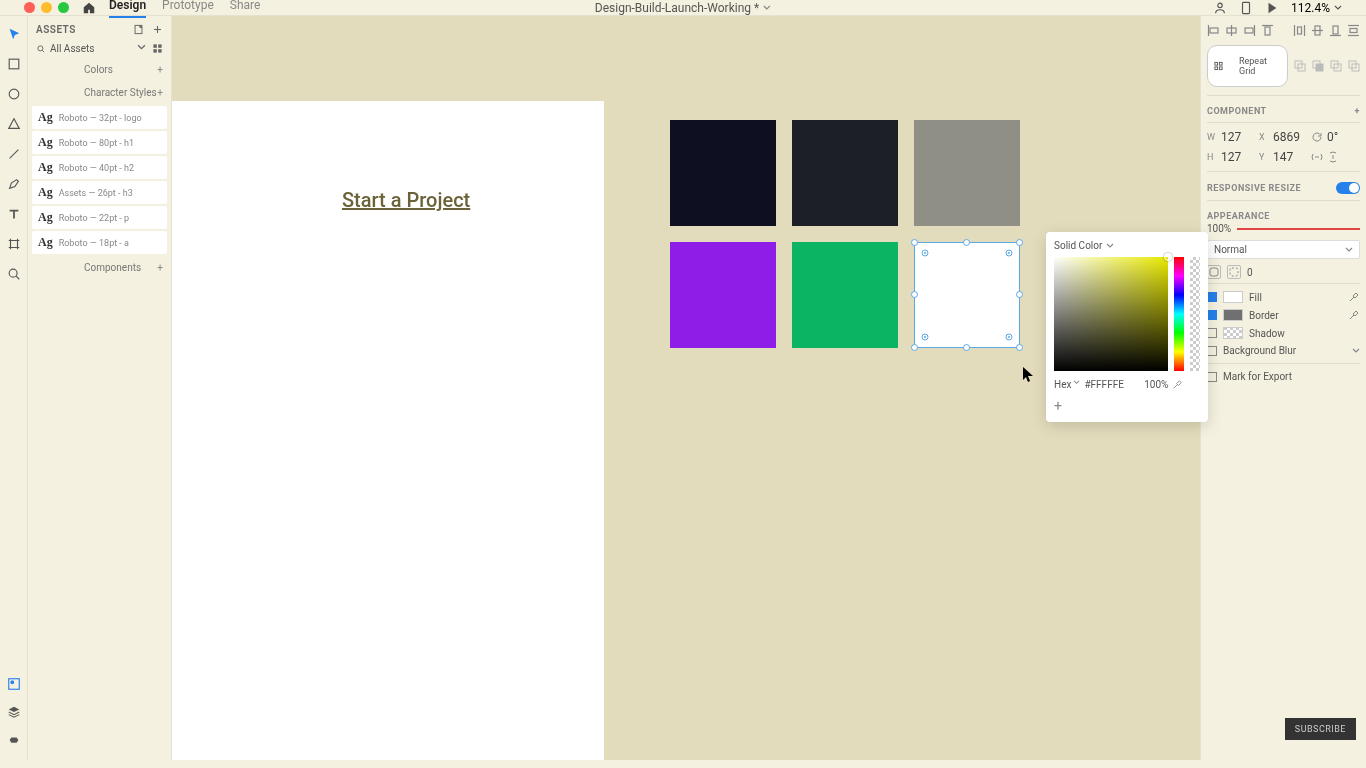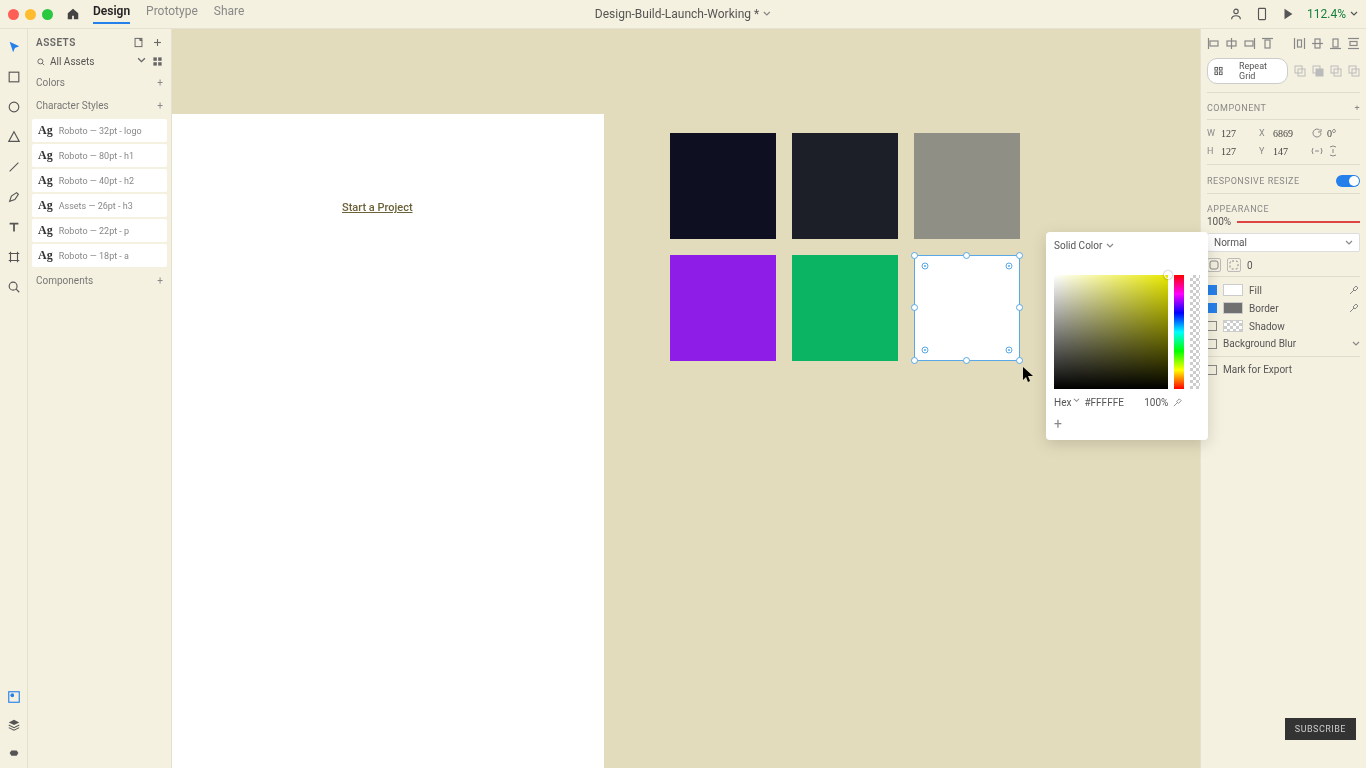--- a/index.html
+++ b/index.html
@@ -1,30 +1,30 @@
 <!DOCTYPE html>
 <html><head>
 <meta charset="utf-8">
 <style>
 * { box-sizing: border-box; margin: 0; padding: 0; font-family: -apple-system, BlinkMacSystemFont, "Segoe UI", Roboto, sans-serif; }
 body { width: 1366px; height: 768px; overflow: hidden; background: #f5f1e0; position: relative; }
 
 
-.titlebar { height: 29px; background: #f5f1e0; display: flex; align-items: center; padding: 0 8px; border-bottom: 1px solid #e5e1d0; position: relative; }
+.titlebar { height: 16px; background: #f5f1e0; display: flex; align-items: center; padding: 0 24px; border-bottom: 1px solid #e5e1d0; position: relative; }
 .traffic-lights { display: flex; gap: 6px; margin-right: 12px; }
 .traffic-light { width: 11px; height: 11px; border-radius: 50%; }
 .tl-red { background: #ff5f57; }
 .tl-yellow { background: #febc2e; }
 .tl-green { background: #28c840; }
 .home-icon { width: 16px; height: 16px; display: flex; align-items: center; justify-content: center; margin-right: 12px; color: #444; }
 .top-tabs { display: flex; gap: 16px; font-size: 12px; }
 .top-tab { color: #888; cursor: pointer; padding-bottom: 4px; }
 .top-tab.active { color: #222; font-weight: 600; border-bottom: 2px solid #2680eb; }
 .doc-title { position: absolute; left: 50%; transform: translateX(-50%); font-size: 12px; color: #555; display: flex; align-items: center; gap: 4px; }
-.titlebar-right { margin-left: auto; display: flex; align-items: center; gap: 12px; color: #15803d; font-size: 12px; }
+.titlebar-right { margin-left: auto; display: flex; align-items: center; gap: 12px; color: #000000; font-size: 12px; }
 .titlebar-right .ico { width: 14px; height: 14px; display: inline-flex; }
 .zoom-display { display: flex; align-items: center; gap: 4px; font-size: 12px; }
 
 
 .app-body { display: flex; height: calc(100% - 24px); }
 
 
 .tool-rail { width: 28px; background: #f5f1e0; display: flex; flex-direction: column; align-items: center; padding-top: 10px; gap: 14px; border-right: 1px solid #e5e1d0; }
 .tool { width: 16px; height: 16px; color: #555; display: flex; align-items: center; justify-content: center; }
 .tool.active { color: #2680eb; }
@@ -32,67 +32,67 @@
 
 
 .left-panel { width: 144px; background: #f5f1e0; border-right: 1px solid #e5e1d0; font-size: 10px; color: #555; }
 .panel-header { display: flex; align-items: flex-start; padding: 8px 8px 4px 8px; }
 .panel-header-title { font-size: 10px; letter-spacing: 0.5px; color: #666; font-weight: 600; }
 .panel-header-icons { margin-left: auto; display: flex; gap: 8px; color: #666; }
 .search-row { display: flex; align-items: center; padding: 4px 8px; gap: 4px; }
 .search-row .sicon { width: 10px; height: 10px; }
 .search-row input { border: none; background: transparent; font-size: 10px; color: #555; width: 70px; outline: none; }
 .search-row-right { display:flex; gap:6px; margin-left:auto;}
-.section-row { display: flex; align-items: center; padding: 6px 8px; color: #777; font-size: 10px; }
+.section-row { display: flex; align-items: center; padding: 6px 8px; color: #777; font-size: 10px; margin-left: 48px; }
 .section-row .plus { margin-left: auto; color: #888; }
 .char-style-item { display: flex; align-items: center; background: #fff; margin: 2px 4px; padding: 4px 6px; border-radius: 2px; gap: 6px; }
 .char-style-ag { font-family: Liberation Serif, serif; font-weight: 700; font-size: 12px; color: #333; }
 .char-style-label { font-size: 9px; color: #888; }
 
 
 .canvas { flex: 1; background: #e3dcbc; position: relative; overflow: hidden; }
 .artboard { position: absolute; left: 0; top: 85px; width: 432px; height: 683px; background: #fff; }
-.artboard-link { position: absolute; left: 170px; top: 172px; font-size: 11px; color: #6b6239; text-decoration: underline; font-weight: 500; }
+.artboard-link { position: absolute; left: 170px; top: 172px; font-size: 20px; color: #6b6239; text-decoration: underline; font-weight: 500; }
 .swatch { position: absolute; width: 106px; height: 106px; }
 .selected-box { position: absolute; border: 1px solid #5aa9e6; background: #fff; }
 .sel-handle { position: absolute; width: 7px; height: 7px; background: #fff; border: 1px solid #5aa9e6; border-radius: 50%; }
 
 
 .right-panel { width: 166px; background: #f5f1e0; border-left: 1px solid #e5e1d0; font-size: 10px; color: #555; padding: 4px 6px; overflow: hidden; }
 .rp-row { display: flex; align-items: center; gap: 6px; padding: 4px 0; }
 .rp-align-row { display: flex; justify-content: space-between; padding: 4px 0; }
 .rp-align-group { display: flex; gap: 5px; }
 .align-ico { width: 13px; height: 13px; color: #888; }
-.repeat-grid-btn { display: flex; align-items: center; gap: 16px; border: 1px solid #ccc; border-radius: 10px; padding: 2px 6px; font-size: 9px; color: #555; background: #fff; }
+.repeat-grid-btn { display: flex; align-items: center; gap: 16px; border: 1px solid #ccc; border-radius: 10px; padding: 10px 6px; font-size: 9px; color: #555; background: #fff; }
 .bool-ops { display: flex; gap: 6px; color: #bbb; margin-left: auto; }
 .bool-ops .bi { width: 12px; height: 12px; }
-.rp-section-label { font-size: 9px; letter-spacing: 0.5px; color: #888; font-weight: 400; padding: 6px 0 2px 0; display: flex; align-items: center; }
+.rp-section-label { font-size: 9px; letter-spacing: 0.5px; color: #888; font-weight: 700; padding: 6px 0 2px 0; display: flex; align-items: center; }
 .rp-section-label .plus { margin-left: auto; color: #888; }
 .dim-row { display: flex; align-items: center; gap: 4px; font-size: 10px; padding: 3px 0; }
 .dim-label { color: #888; width: 10px; font-size: 9px; }
-.dim-val { width: 34px; font-size: 10px; color: #444; font-family: Liberation Serif, serif; }
+.dim-val { width: 34px; font-size: 12px; color: #444; }
 .rotate-ico { width: 12px; height: 12px; }
 .toggle-switch { width: 24px; height: 12px; background: #2680eb; border-radius: 6px; position: relative; margin-left: auto; }
 .toggle-switch::after { content: ''; position: absolute; right: 1px; top: 1px; width: 10px; height: 10px; background: #fff; border-radius: 50%; }
 .opacity-row { display: flex; align-items: center; gap: 6px; font-size: 10px; }
 .opacity-slider { flex: 1; height: 2px; background: #d44; position: relative; }
 .blend-select { display: flex; align-items: center; justify-content: space-between; border: 1px solid #ddd; padding: 3px 6px; font-size: 10px; background: #fff; border-radius: 2px; }
 .corner-row { display: flex; align-items: center; gap: 6px; }
 .corner-ico { width: 14px; height: 14px; border: 1px solid #bbb; border-radius: 2px; display:flex; align-items:center; justify-content:center; }
 .prop-row { display: flex; align-items: center; gap: 6px; padding: 3px 0; font-size: 10px; }
 .prop-check { width: 10px; height: 10px; border: 1px solid #888; display:inline-block; }
 .prop-check.checked { background: #2680eb; border-color:#2680eb; }
 .prop-swatch { width: 20px; height: 12px; border: 1px solid #ccc; }
 .prop-label { flex: 1; color: #555; }
 .eyedrop { width: 12px; height: 12px; color: #888; }
 .divider { height: 1px; background: #e0dccc; margin: 4px 0; }
 
 
 .color-popover { position: absolute; left: 1046px; top: 232px; width: 162px; background: #fff; border-radius: 4px; box-shadow: 0 4px 16px rgba(0,0,0,0.15); padding: 8px; font-size: 10px; color: #555; }
-.cp-header { display: flex; align-items: center; gap: 4px; margin-bottom: 24px; }
+.cp-header { display: flex; align-items: center; gap: 4px; margin-bottom: 6px; }
 .cp-gradient-row { display: flex; gap: 6px; }
 .cp-sv { width: 114px; height: 114px; position: relative; background: linear-gradient(to top, #000, rgba(0,0,0,0)), linear-gradient(to right, #fff, #e8e800); }
 .cp-sv-cursor { position: absolute; width: 8px; height: 8px; border: 1px solid #fff; border-radius: 50%; right: -4px; top: -4px; box-shadow: 0 0 2px rgba(0,0,0,0.5); }
 .cp-hue { width: 10px; height: 114px; background: linear-gradient(to bottom, #f00, #f0f, #00f, #0ff, #0f0, #ff0, #f00); position: relative; }
 .cp-alpha { width: 10px; height: 114px; background-image: linear-gradient(45deg, #ccc 25%, transparent 25%), linear-gradient(-45deg, #ccc 25%, transparent 25%), linear-gradient(45deg, transparent 75%, #ccc 75%), linear-gradient(-45deg, transparent 75%, #ccc 75%); background-size: 6px 6px; background-position: 0 0, 0 3px, 3px -3px, -3px 0px; }
 .cp-values { display: flex; align-items: center; gap: 4px; margin-top: 8px; font-size: 10px; }
 .cp-hex-label { display: flex; align-items: flex-start; gap: 2px; }
 .cp-hex { border: none; width: 50px; font-size: 10px; color: #555; outline: none; }
 .cp-opacity { width: 30px; text-align: right; border: none; font-size: 10px; color: #555; outline:none; }
 .cp-plus { margin-top: 8px; font-size: 14px; color: #888; }

